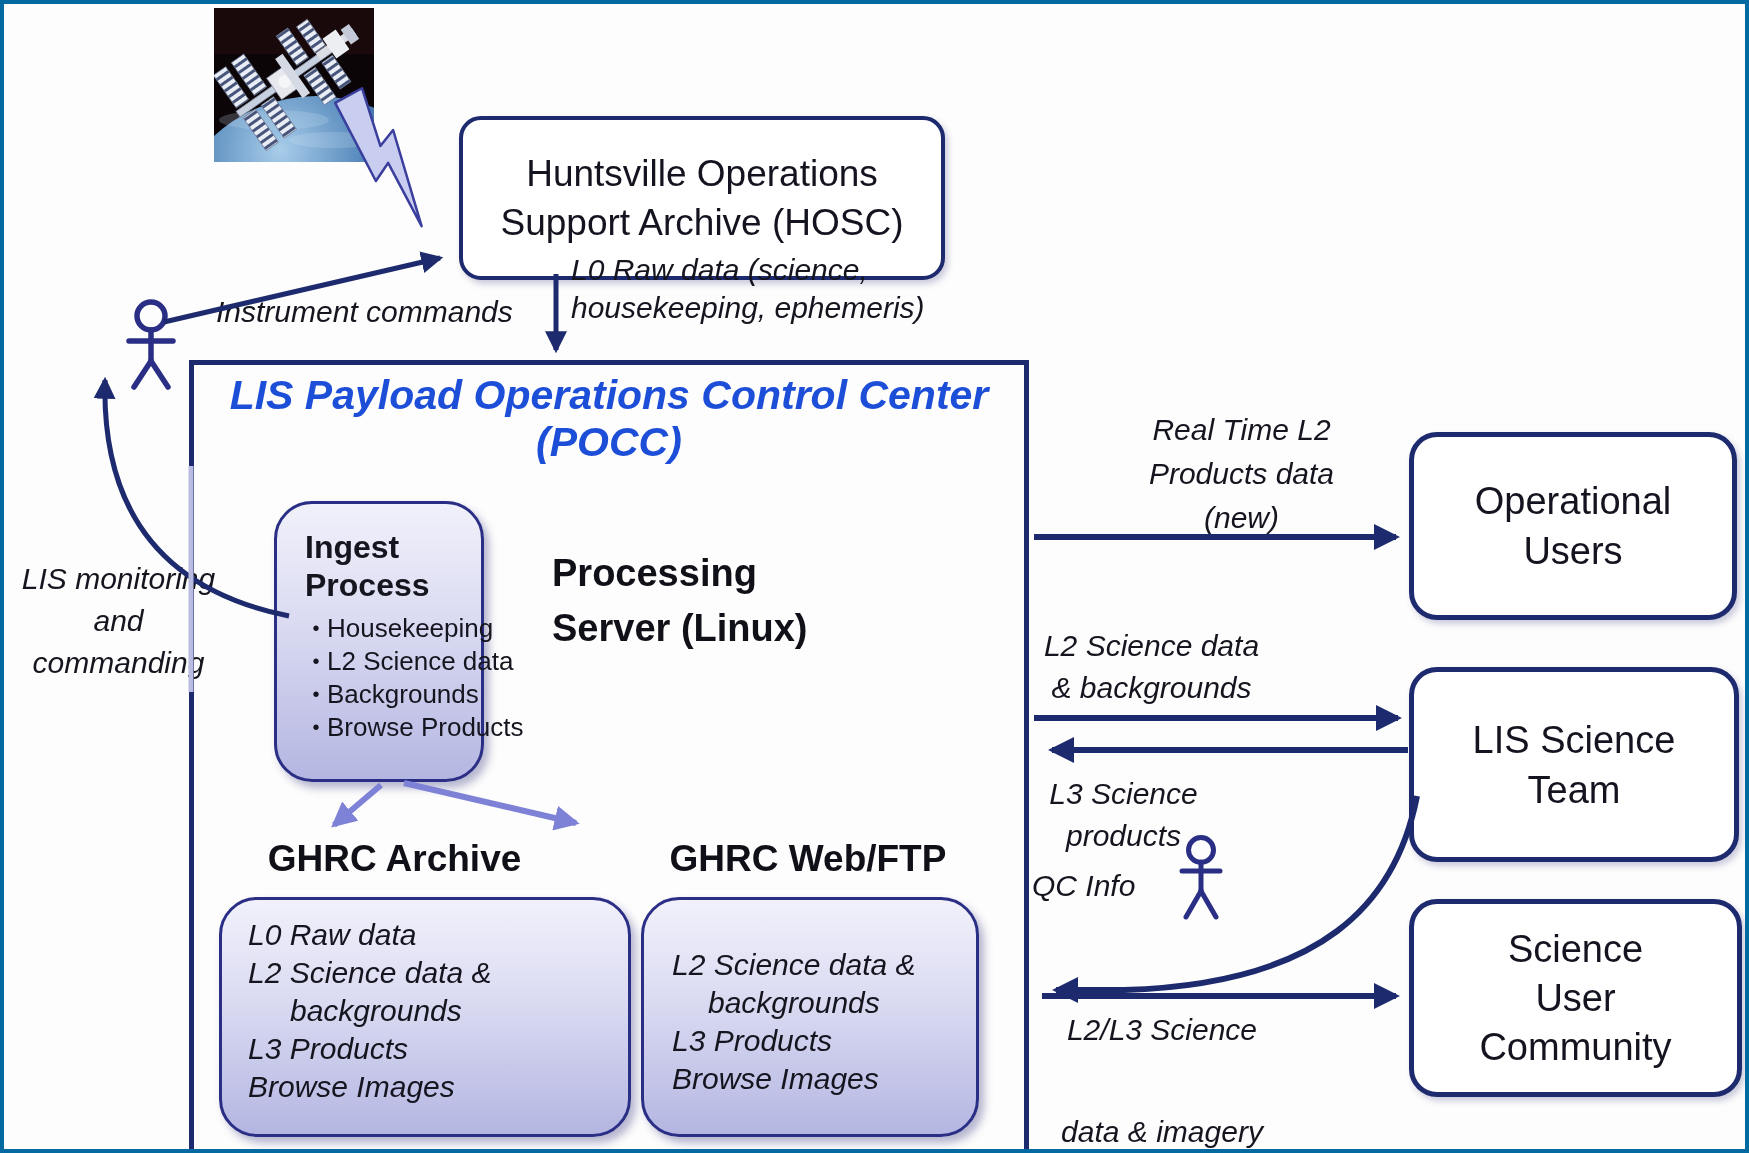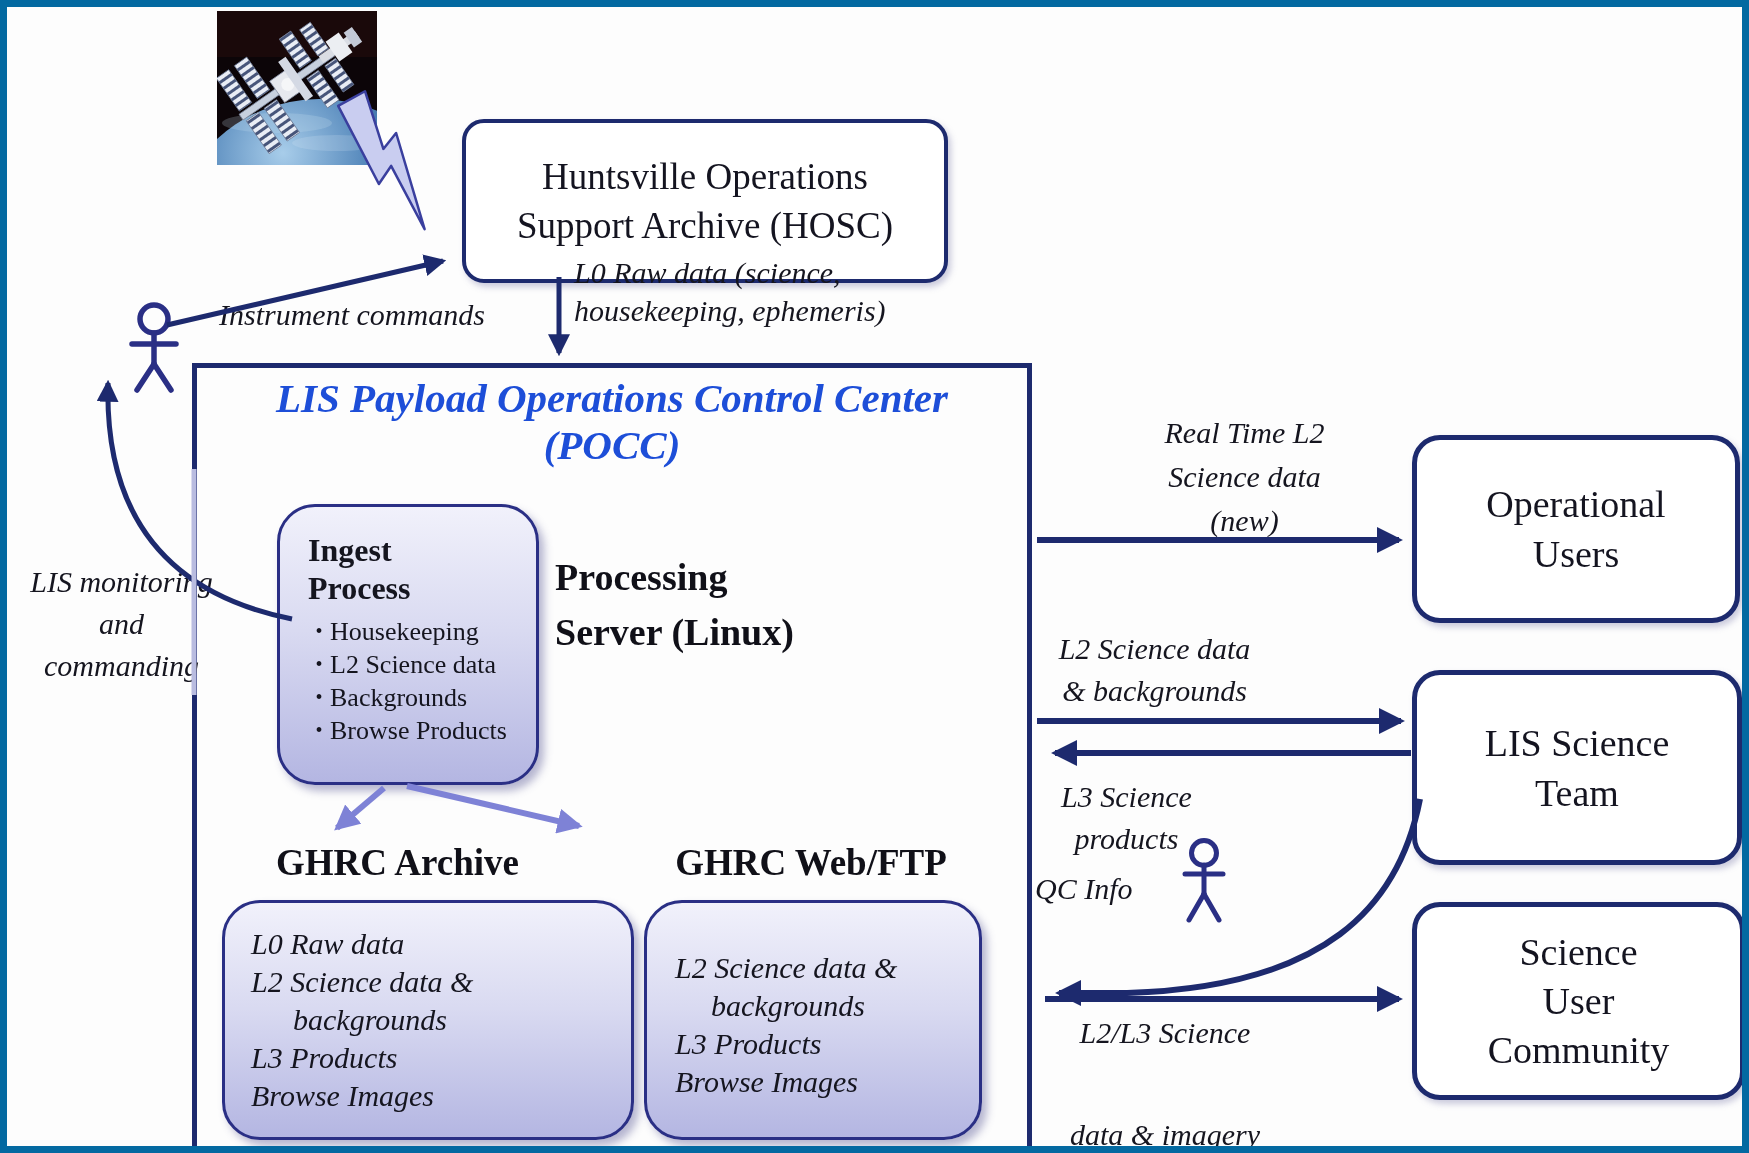--- a/index.html
+++ b/index.html
@@ -1,19 +1,19 @@
 <!DOCTYPE html>
 <html><head>
 <meta charset="utf-8">
 <style>
   html,body{margin:0;padding:0;background:#ffffff;}
   #canvas{
     position:relative;width:1749px;height:1153px;background:#fdfdfd;
-    border:7px solid #0369a1;box-sizing:border-box;overflow:hidden;
-    font-family:Liberation Serif, serif;color:#15151f;
+    border:4px solid #0369a1;box-sizing:border-box;overflow:hidden;
+    font-family:Liberation Sans, sans-serif;color:#15151f;
   }
   .abs{position:absolute;}
   .ctr{text-align:center;}
   
   .node{
     position:absolute;background:#ffffff;border:4px solid #1d2a6e;border-radius:24px;
     display:flex;flex-direction:column;align-items:center;justify-content:center;
     box-shadow:3px 4px 6px rgba(110,110,160,.35);z-index:3;
   }
   .node .ln{font-size:38px;line-height:50px;color:#141420;white-space:nowrap;}
@@ -86,38 +86,38 @@
 
   <div class="node" style="left:455px;top:112px;width:478px;height:156px;border-radius:22px;">
     <div class="ln" style="font-size:37px;line-height:49px;">Huntsville Operations</div>
     <div class="ln" style="font-size:37px;line-height:49px;">Support Archive (HOSC)</div>
   </div>
 
   <div class="pocc" style="left:185px;top:356px;width:840px;height:795px;"></div>
   <div class="pocc-title abs ctr" style="left:185px;top:368px;width:840px;">LIS Payload Operations Control Center</div>
   <div class="pocc-title abs ctr" style="left:185px;top:415px;width:840px;">(POCC)</div>
 
-  <div class="lav" style="left:270px;top:497px;width:262px;height:281px;padding:24px 0 0 28px;">
+  <div class="lav" style="left:270px;top:497px;width:210px;height:281px;padding:24px 0 0 28px;">
     <div style="font-size:32px;font-weight:bold;line-height:38px;">Ingest</div>
     <div style="font-size:32px;font-weight:bold;line-height:38px;">Process</div>
     <div class="bullets" style="margin-top:8px;">
       <div class="b-row"><span class="dot">•</span><span>Housekeeping</span></div>
       <div class="b-row"><span class="dot">•</span><span>L2 Science data</span></div>
       <div class="b-row"><span class="dot">•</span><span>Backgrounds</span></div>
       <div class="b-row"><span class="dot">•</span><span>Browse Products</span></div>
     </div>
   </div>
 
   <div class="h-big abs" style="left:548px;top:548px;font-size:38px;">Processing</div>
   <div class="h-big abs" style="left:548px;top:603px;font-size:38px;">Server (Linux)</div>
 
   <div class="h-big abs ctr" style="left:218px;top:834px;width:345px;">GHRC Archive</div>
   <div class="h-big abs ctr" style="left:640px;top:834px;width:328px;">GHRC Web/FTP</div>
 
-  <div class="lav ghrc-lines" style="left:215px;top:893px;width:412px;height:240px;padding:22px 0 0 26px;">
+  <div class="lav ghrc-lines" style="left:215px;top:893px;width:412px;height:240px;padding:16px 0 0 26px;">
     <div>L0 Raw data</div>
     <div>L2 Science data &amp;</div>
     <div class="indent">backgrounds</div>
     <div>L3 Products</div>
     <div>Browse Images</div>
   </div>
 
   <div class="lav ghrc-lines" style="left:637px;top:893px;width:338px;height:240px;padding:46px 0 0 28px;">
     <div>L2 Science data &amp;</div>
     <div class="indent" style="padding-left:36px;">backgrounds</div>
@@ -126,21 +126,21 @@
   </div>
 
   <div class="lbl" style="left:212px;top:288px;white-space:nowrap;">Instrument commands</div>
   <div class="lbl" style="left:567px;top:246px;white-space:nowrap;">L0 Raw data (science,</div>
   <div class="lbl" style="left:567px;top:284px;white-space:nowrap;">housekeeping, ephemeris)</div>
   <div class="lbl ctr" style="left:12px;top:555px;width:205px;">LIS monitoring</div>
   <div class="lbl ctr" style="left:12px;top:597px;width:205px;">and</div>
   <div class="lbl ctr" style="left:12px;top:639px;width:205px;">commanding</div>
 
   <div class="lbl ctr" style="left:1115px;top:406px;width:245px;">Real Time L2</div>
-  <div class="lbl ctr" style="left:1115px;top:450px;width:245px;">Science data</div>
+  <div class="lbl ctr" style="left:1115px;top:450px;width:245px;">Products data</div>
   <div class="lbl ctr" style="left:1115px;top:494px;width:245px;">(new)</div>
   <div class="lbl ctr" style="left:1035px;top:622px;width:225px;">L2 Science data</div>
   <div class="lbl ctr" style="left:1035px;top:664px;width:225px;">&amp; backgrounds</div>
   <div class="lbl ctr" style="left:1022px;top:770px;width:195px;">L3 Science</div>
   <div class="lbl ctr" style="left:1022px;top:812px;width:195px;">products</div>
   <div class="lbl" style="left:1028px;top:862px;white-space:nowrap;">QC Info</div>
   <div class="lbl ctr" style="left:1048px;top:1006px;width:220px;">L2/L3 Science</div>
   <div class="lbl ctr" style="left:1048px;top:1108px;width:220px;">data &amp; imagery</div>
 
   <div class="node thick" style="left:1405px;top:428px;width:318px;height:178px;">

